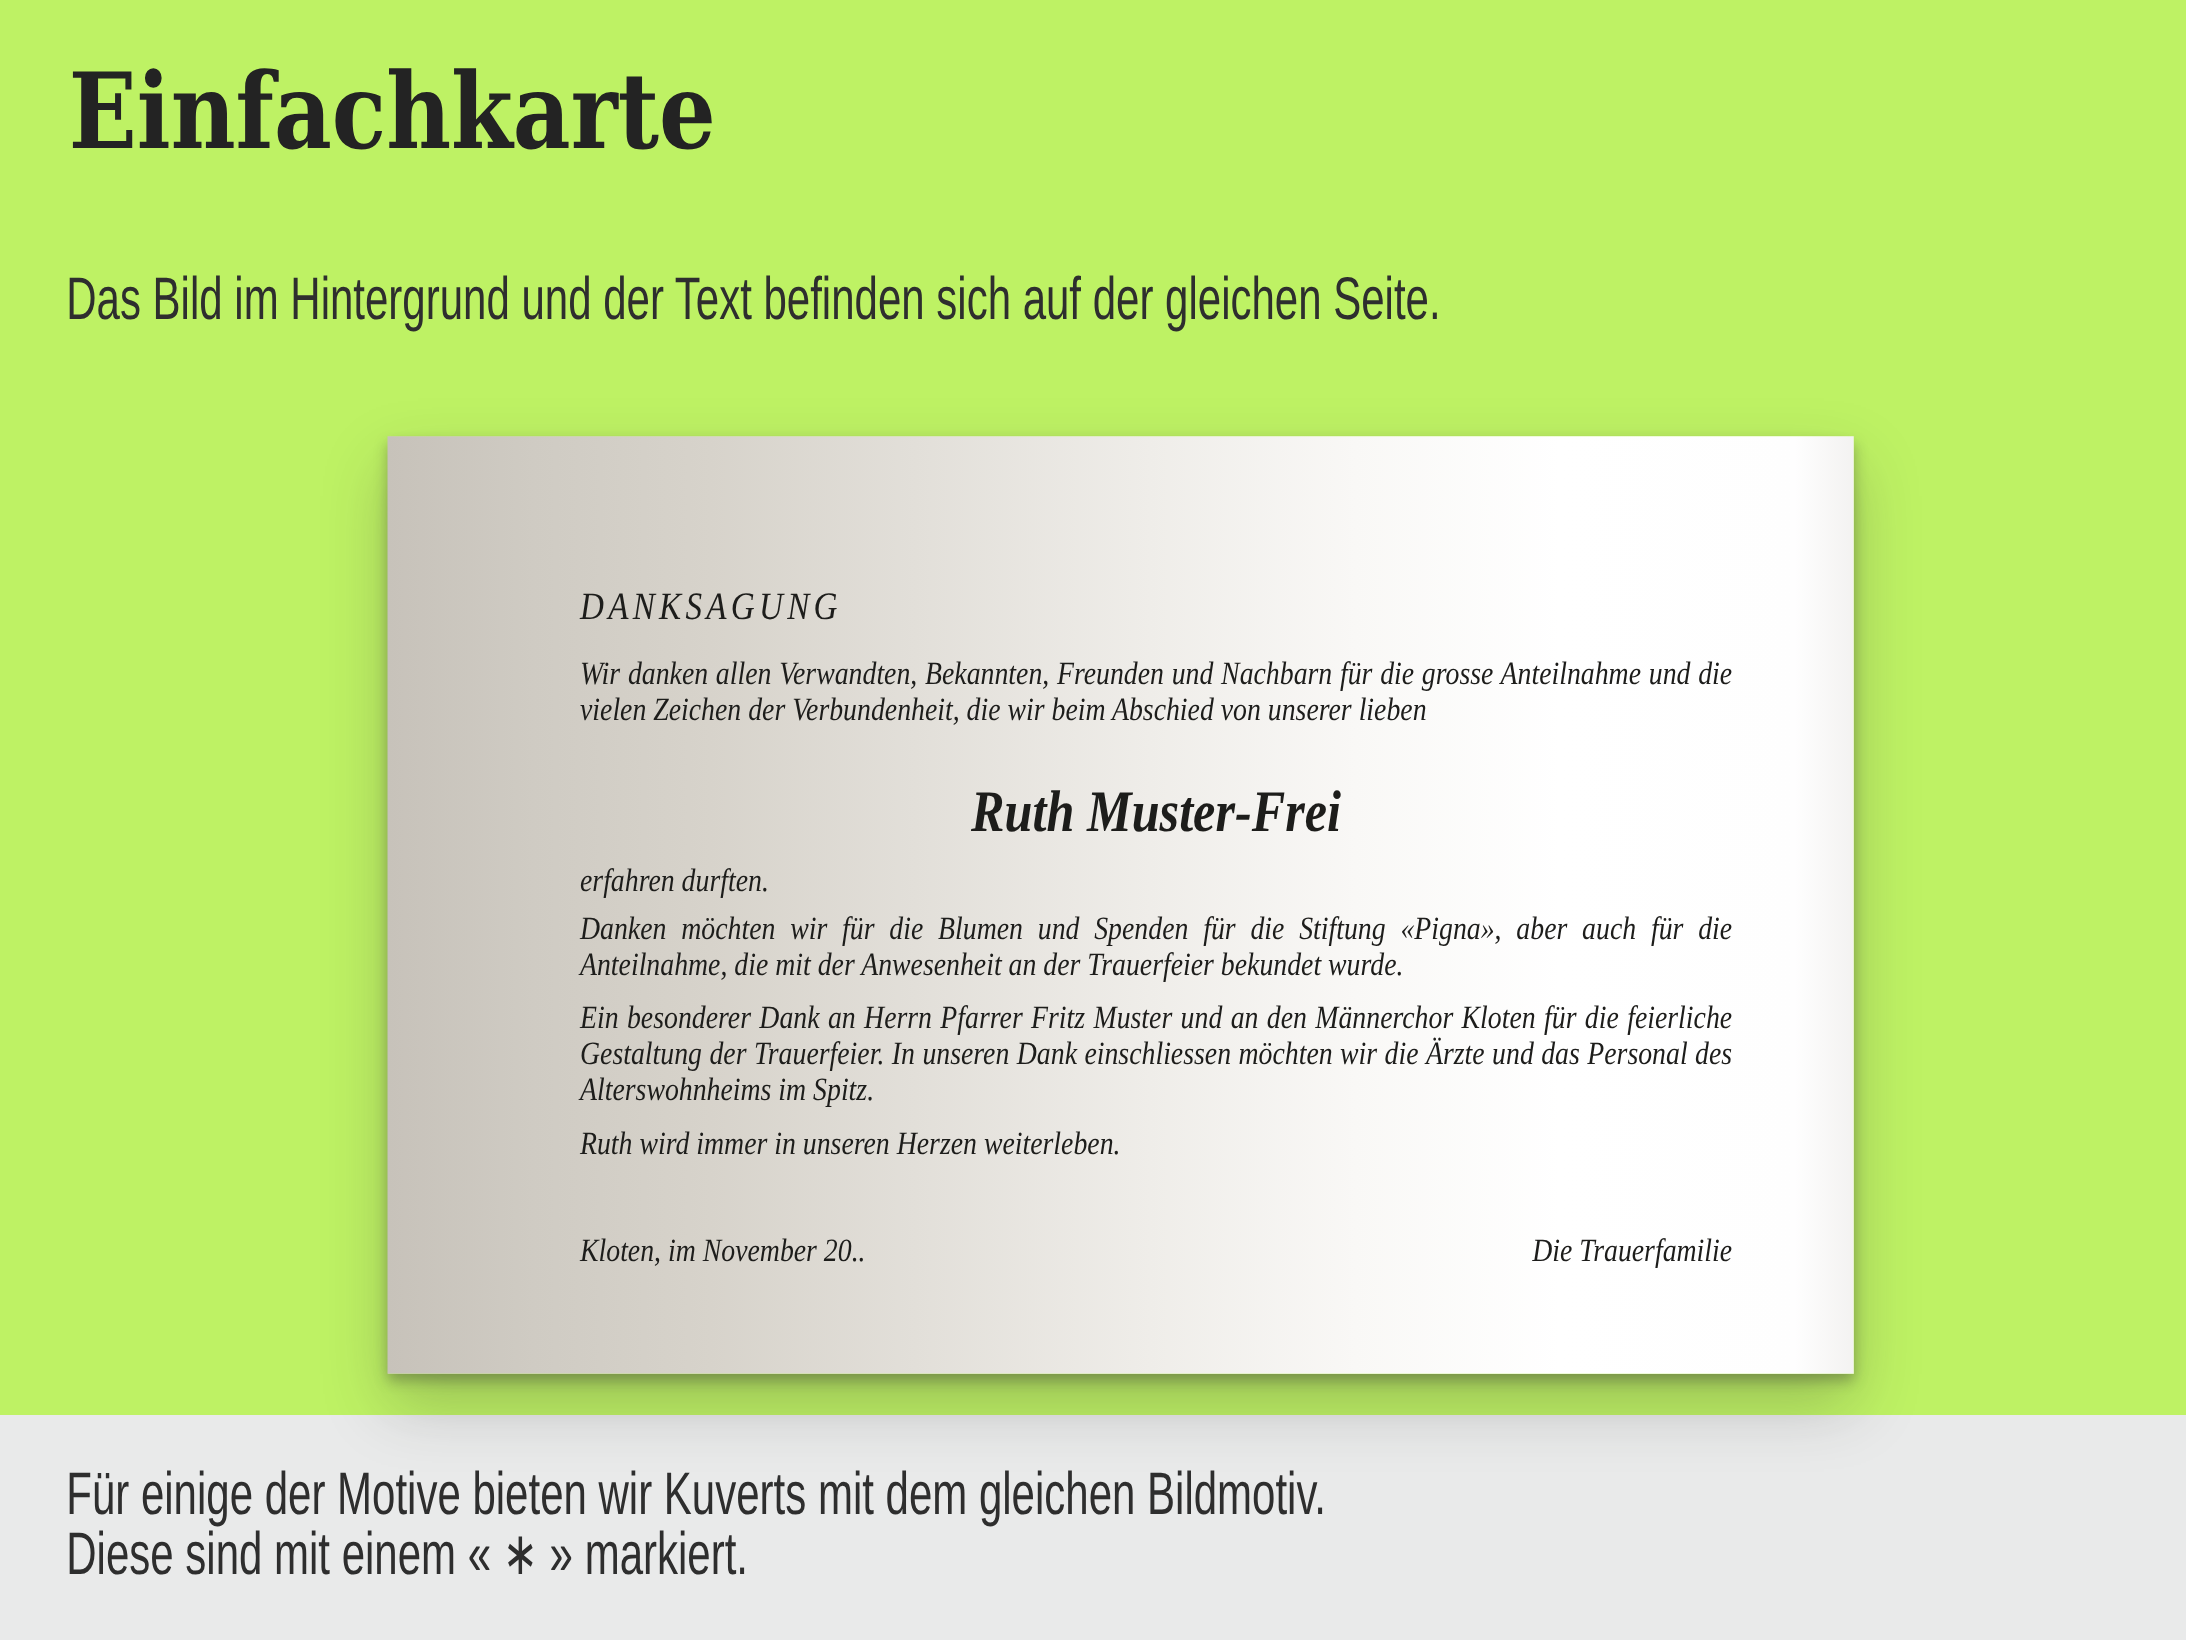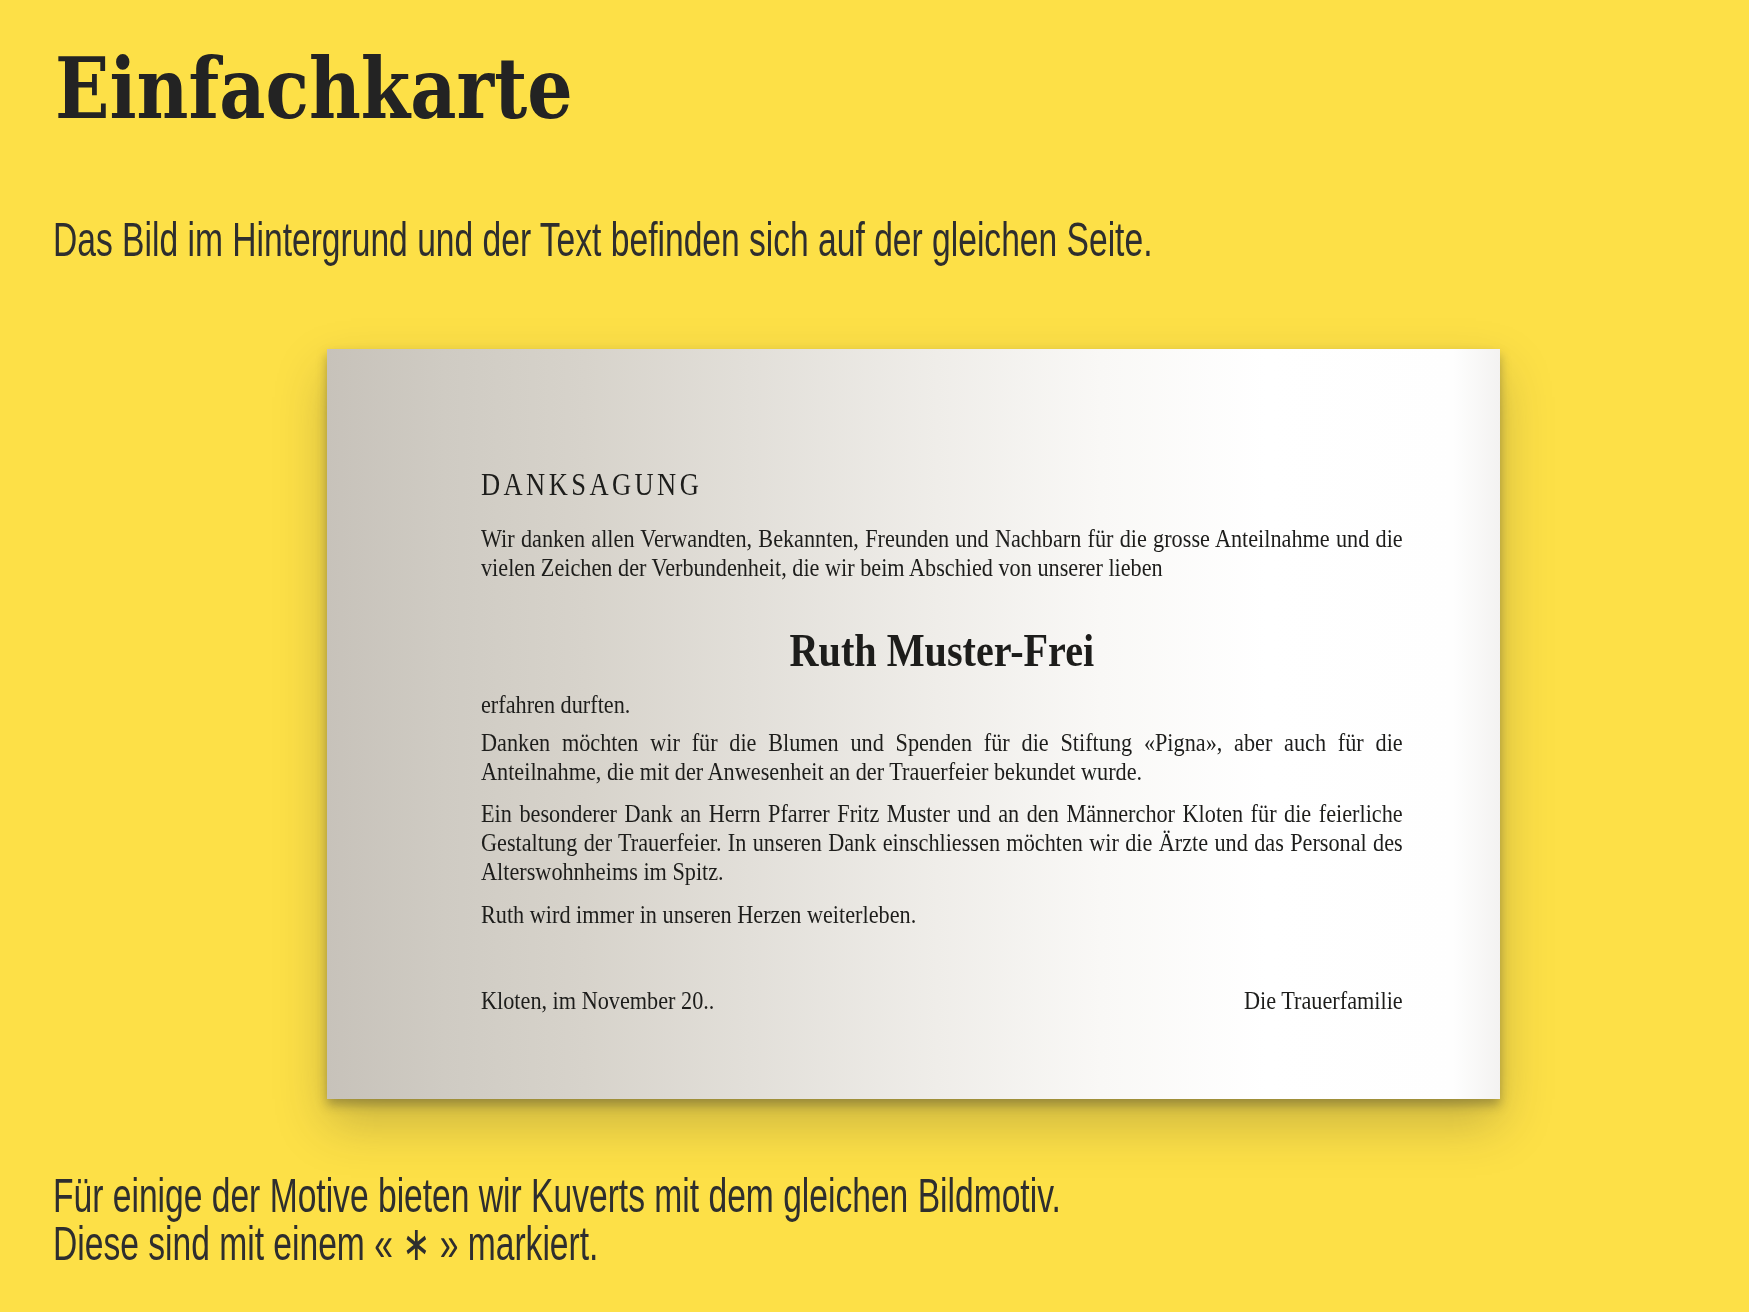--- a/index.html
+++ b/index.html
@@ -2,21 +2,21 @@
 <html><head>
 <meta charset="utf-8">
 <style>
   * { margin: 0; padding: 0; box-sizing: border-box; }
   html, body {
     width: 1749px; height: 1312px;
     overflow: hidden;
     background: #e9eaea;
     font-family: "Liberation Sans", "DejaVu Sans", sans-serif;
   }
-  .stage { position: relative; width: 1749px; height: 1312px; background: #fde047; }
+  .stage { position: relative; width: 1749px; height: 1132px; background: #bef264; }
 
   
   .page-title {
     position: absolute; left: 55px; top: 47px;
     font-family: "DejaVu Serif", "Liberation Serif", serif;
     font-weight: 700;
     font-size: 84px; line-height: 84px;
     color: #232323;
     transform: scaleX(0.85); transform-origin: left top;
     white-space: nowrap;
@@ -28,26 +28,27 @@
     font-size: 48px; line-height: 48px;
     color: #2e2e2e;
     transform: scaleX(0.70); transform-origin: left top;
     white-space: nowrap;
   }
   .page-subtitle { position: absolute; left: 53px; top: 216px; }
   .page-note { position: absolute; left: 53px; top: 1172px; }
 
   
   .card {
-    position: absolute; left: 327px; top: 349px;
+    position: absolute; left: 310px; top: 349px;
     width: 1173px; height: 750px;
     background: linear-gradient(90deg,
       #c7c2ba 0%, #cfcbc3 10%, #d7d3cb 22%, #e2dfd9 36%,
       #efede9 52%, #f9f8f6 66%, #ffffff 80%, #fefefe 96%, #f3f2f1 100%);
     box-shadow: 0 6px 10px rgba(50,50,45,0.35), 0 24px 48px rgba(50,50,45,0.26);
+    font-style: italic;
   }
   .card-text {
     position: absolute; left: 154px; top: 0;
     width: 1078px; height: 100%;
     transform: scaleX(0.855); transform-origin: left top;
     font-family: "Liberation Serif", "DejaVu Serif", serif;
     color: #1d1d1b;
   }
   .card-heading {
     margin-top: 119px;

